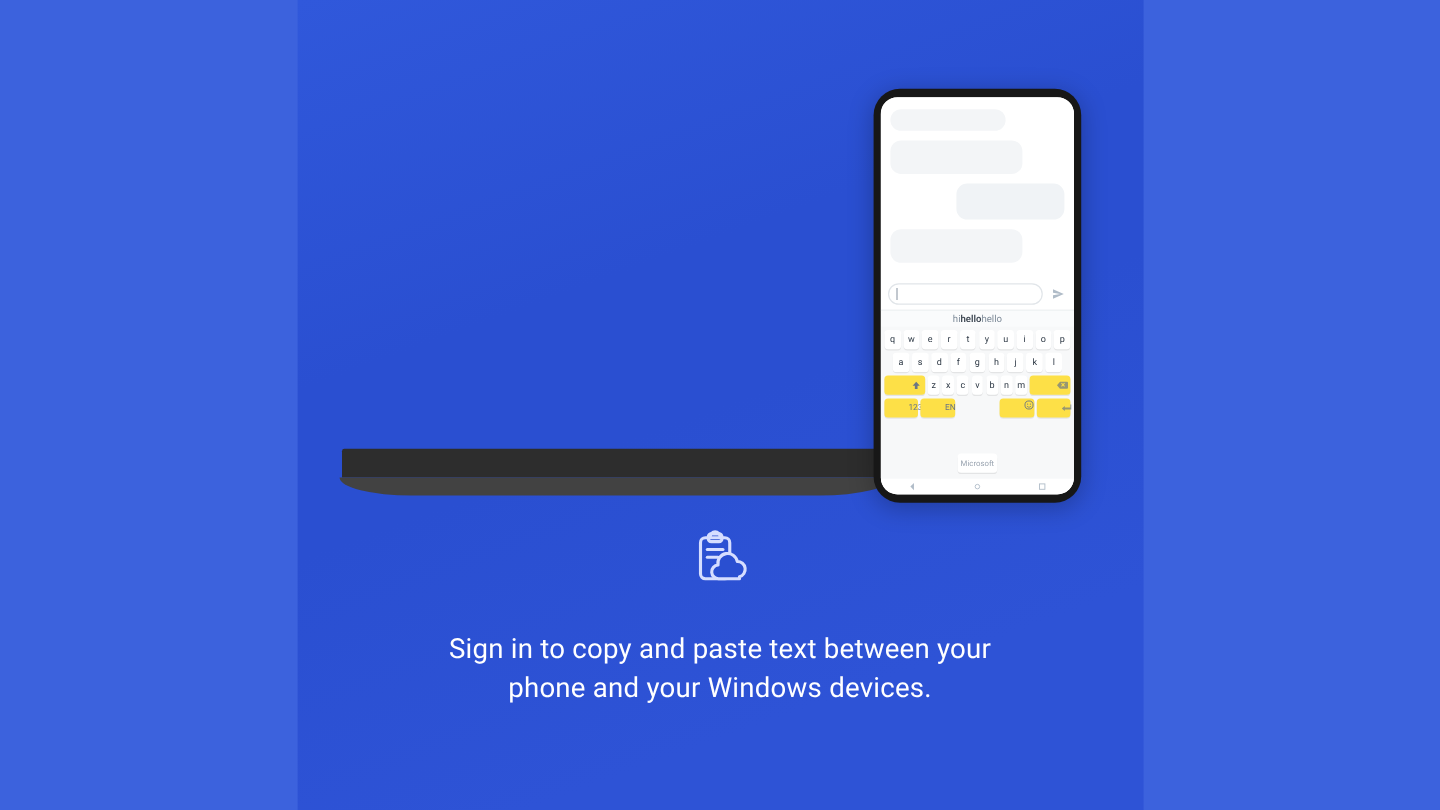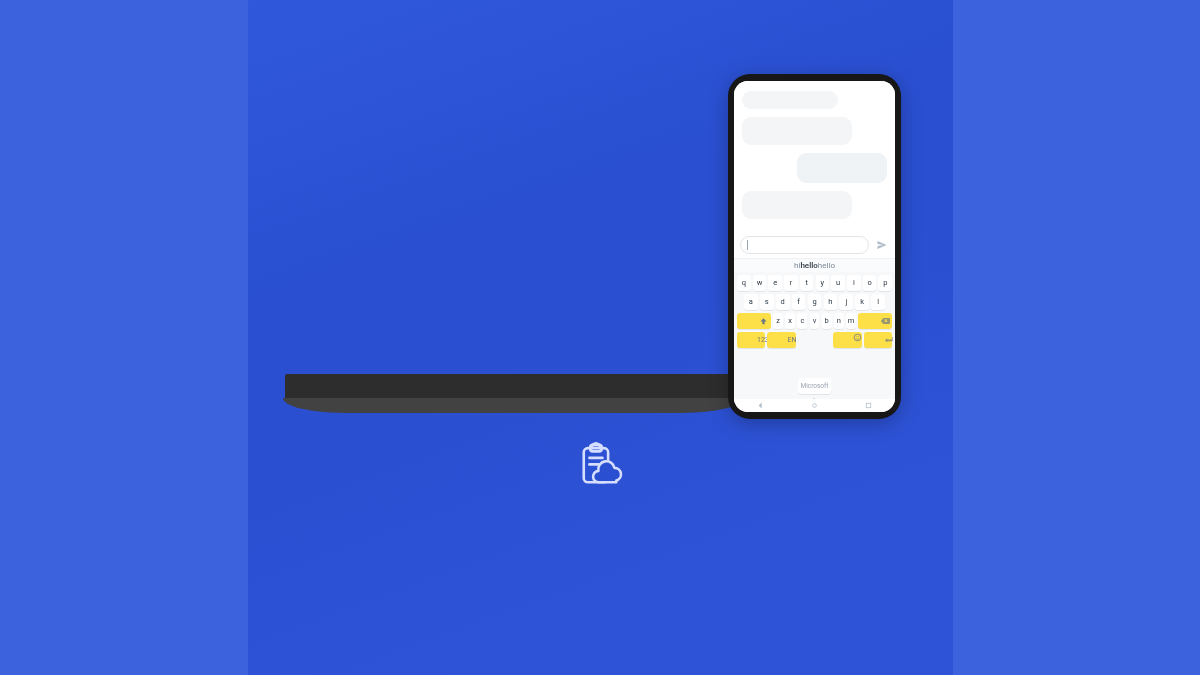--- a/index.html
+++ b/index.html
@@ -404,13 +404,14 @@
     <svg viewBox="0 0 64 64" fill="none" stroke="currentColor" stroke-width="3.2" stroke-linecap="round" stroke-linejoin="round">
       <rect x="12" y="10" width="30" height="42" rx="5"></rect>
       <path d="M22 10v-1a5 5 0 0 1 10 0v1"></path>
       <rect x="20" y="6" width="14" height="8" rx="3"></rect>
       <line x1="19" y1="22" x2="35" y2="22"></line>
       <line x1="19" y1="30" x2="30" y2="30"></line>
       <path d="M52 50a8 8 0 0 0-2.3-15.7A10 10 0 0 0 30 38a7 7 0 0 0 1 14h21z" fill="#2a4fd1"></path>
     </svg>
   </div>
 
+  <div class="caption">Sign in to copy and paste text between your phone and your Windows devices.</div>
 </div>
 
 </body></html>

